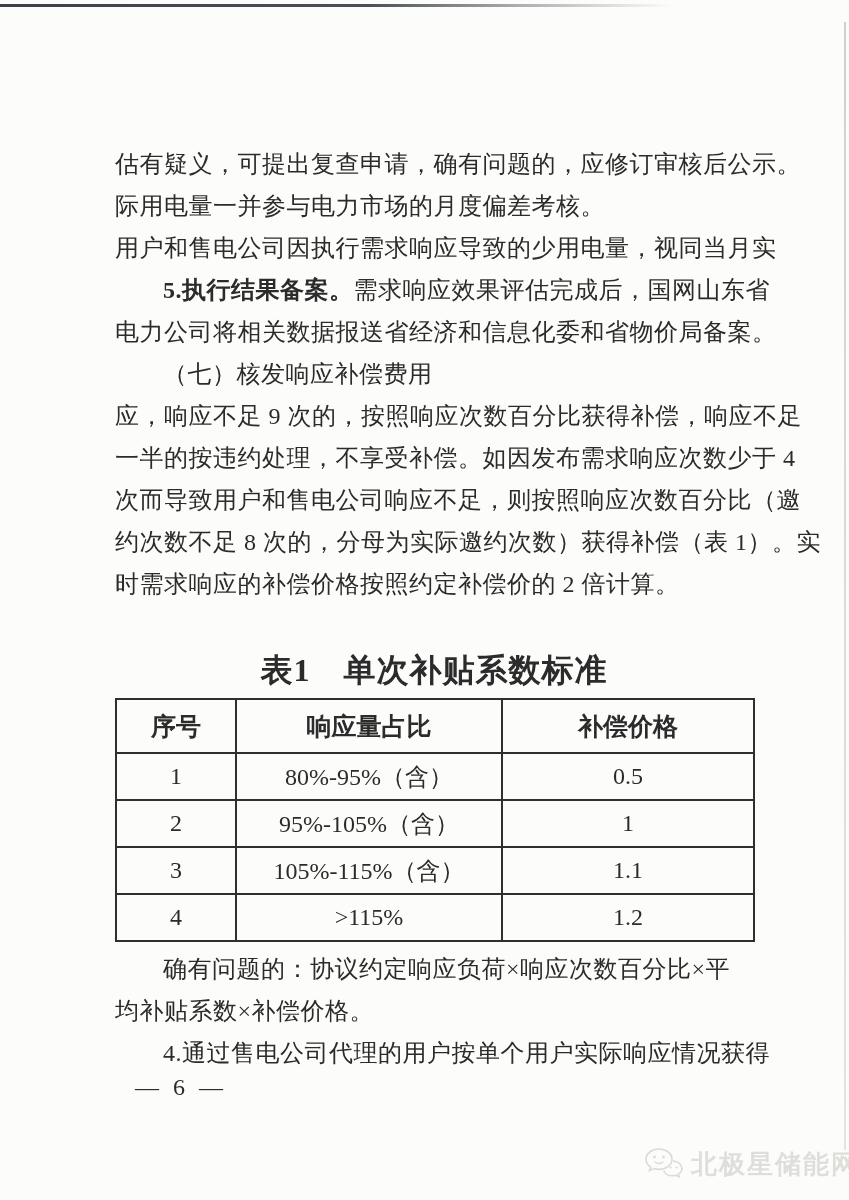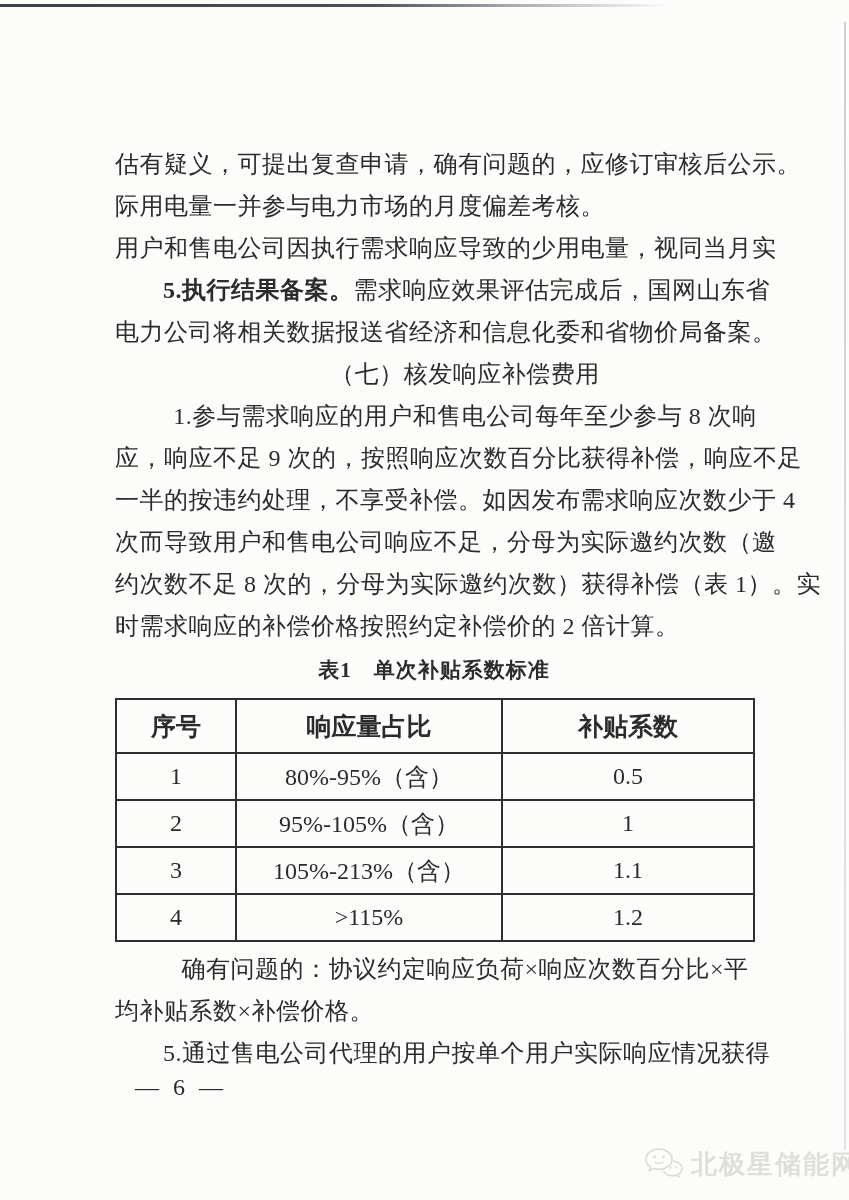--- a/index.html
+++ b/index.html
@@ -20,26 +20,26 @@
     background:linear-gradient(to bottom,rgba(150,155,160,.45),rgba(150,155,160,.25));
   }
   
   .text-block{position:absolute;left:115px;width:652px;}
   .tb-top{top:143px;}
   .tb-bottom{top:948px;}
   .line{
     height:42px;line-height:42px;font-size:24px;white-space:nowrap;
     letter-spacing:.5px;
   }
-  .indent{padding-left:48px;text-align:center;}
+  .indent{padding-left:48px;}
   .bold{font-weight:bold;}
   
   .table-title{
     position:absolute;left:115px;top:648px;width:638px;height:44px;
-    line-height:44px;text-align:center;font-size:21px;font-weight:bold;
+    line-height:44px;text-align:center;font-size:32px;font-weight:bold;
     letter-spacing:1px;white-space:nowrap;
   }
   
   table.comp{
     position:absolute;left:115px;top:698px;width:638px;height:234px;
     border-collapse:collapse;table-layout:fixed;
   }
   table.comp th,table.comp td{
     border:2px solid #2f2f2f;text-align:center;vertical-align:middle;
     font-size:24px;padding:0;overflow:hidden;white-space:nowrap;
@@ -74,71 +74,70 @@
   <div class="scan-top"></div>
   <div class="scan-right"></div>
 
   <div class="text-block tb-top">
     <div class="line">估有疑义，可提出复查申请，确有问题的，应修订审核后公示。</div>
     <div class="line">际用电量一并参与电力市场的月度偏差考核。</div>
     <div class="line">用户和售电公司因执行需求响应导致的少用电量，视同当月实</div>
     <div class="line indent"><span class="bold">5.执行结果备案。</span><span>需求响应效果评估完成后，国网山东省</span></div>
     <div class="line">电力公司将相关数据报送省经济和信息化委和省物价局备案。</div>
     <div class="line indent">（七）核发响应补偿费用</div>
-    <div class="line indent">1.参与需求响应的用户和售电公司每年至少参与 8 次响</div>
     <div class="line">应，响应不足 9 次的，按照响应次数百分比获得补偿，响应不足</div>
     <div class="line">一半的按违约处理，不享受补偿。如因发布需求响应次数少于 4</div>
-    <div class="line">次而导致用户和售电公司响应不足，分母为实际邀约次数（邀</div>
+    <div class="line">次而导致用户和售电公司响应不足，则按照响应次数百分比（邀</div>
     <div class="line">约次数不足 8 次的，分母为实际邀约次数）获得补偿（表 1）。实</div>
     <div class="line">时需求响应的补偿价格按照约定补偿价的 2 倍计算。</div>
   </div>
 
   <div class="table-title">表1　单次补贴系数标准</div>
 
   <table class="comp">
     <colgroup>
       <col class="col-no">
         <col class="col-range">
         <col class="col-coef">
     </colgroup>
     <thead>
       <tr>
         <th>序号</th>
         <th>响应量占比</th>
-        <th>补贴系数</th>
+        <th>补偿价格</th>
       </tr>
     </thead>
     <tbody>
       <tr>
         <td>1</td>
         <td>80%-95%（含）</td>
         <td>0.5</td>
       </tr>
       <tr>
         <td>2</td>
         <td>95%-105%（含）</td>
         <td>1</td>
       </tr>
       <tr>
         <td>3</td>
-        <td>105%-213%（含）</td>
+        <td>105%-115%（含）</td>
         <td>1.1</td>
       </tr>
       <tr>
         <td>4</td>
         <td>&gt;115%</td>
         <td>1.2</td>
       </tr>
     </tbody>
   </table>
 
   <div class="text-block tb-bottom">
     <div class="line indent">确有问题的：协议约定响应负荷×响应次数百分比×平</div>
     <div class="line">均补贴系数×补偿价格。</div>
-    <div class="line indent">5.通过售电公司代理的用户按单个用户实际响应情况获得</div>
+    <div class="line indent">4.通过售电公司代理的用户按单个用户实际响应情况获得</div>
   </div>
 
   <div class="page-number">— 6 —</div>
 
   <div class="watermark">
     <svg class="wm-icon" viewBox="0 0 40 36" fill="none" xmlns="http://www.w3.org/2000/svg">
       <path d="M15 3 C7.8 3 2 7.6 2 13.2 C2 16.4 3.8 19.2 6.6 21 L5.4 24.6 L9.6 22.6 C11.2 23.1 13 23.4 15 23.4 C22.2 23.4 28 18.8 28 13.2 C28 7.6 22.2 3 15 3 Z" stroke="#dcdcd6" stroke-width="1.6"></path>
       <circle cx="10.5" cy="11" r="1.4" fill="#dcdcd6"></circle>
       <circle cx="19.5" cy="11" r="1.4" fill="#dcdcd6"></circle>
       <path d="M11 16 C13 18 17 18 19 16" stroke="#dcdcd6" stroke-width="1.3" stroke-linecap="round"></path>

